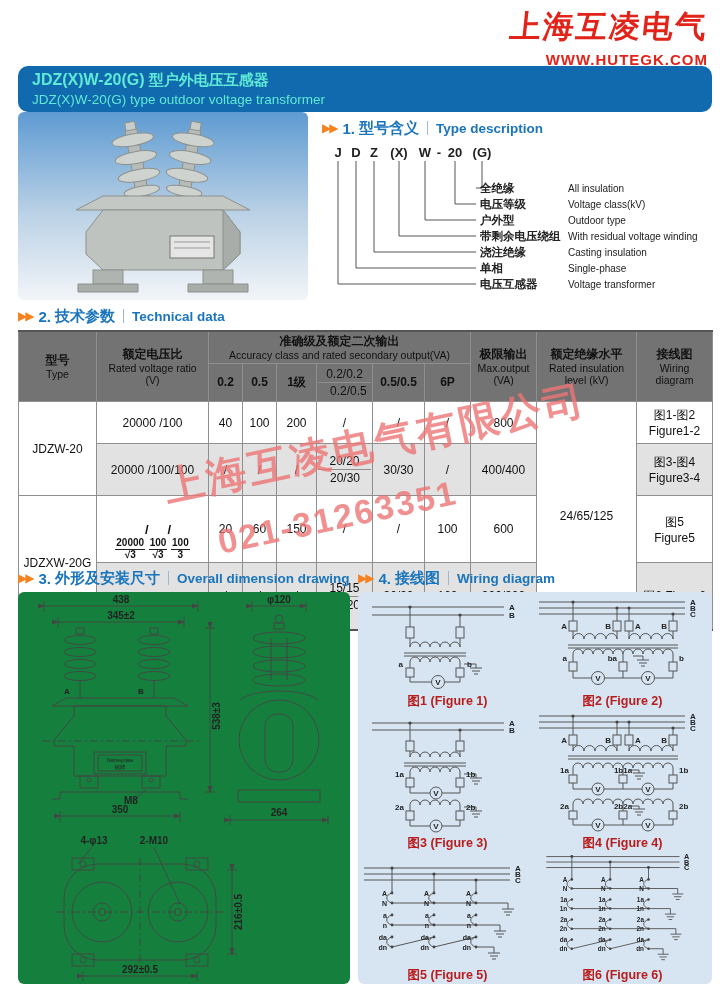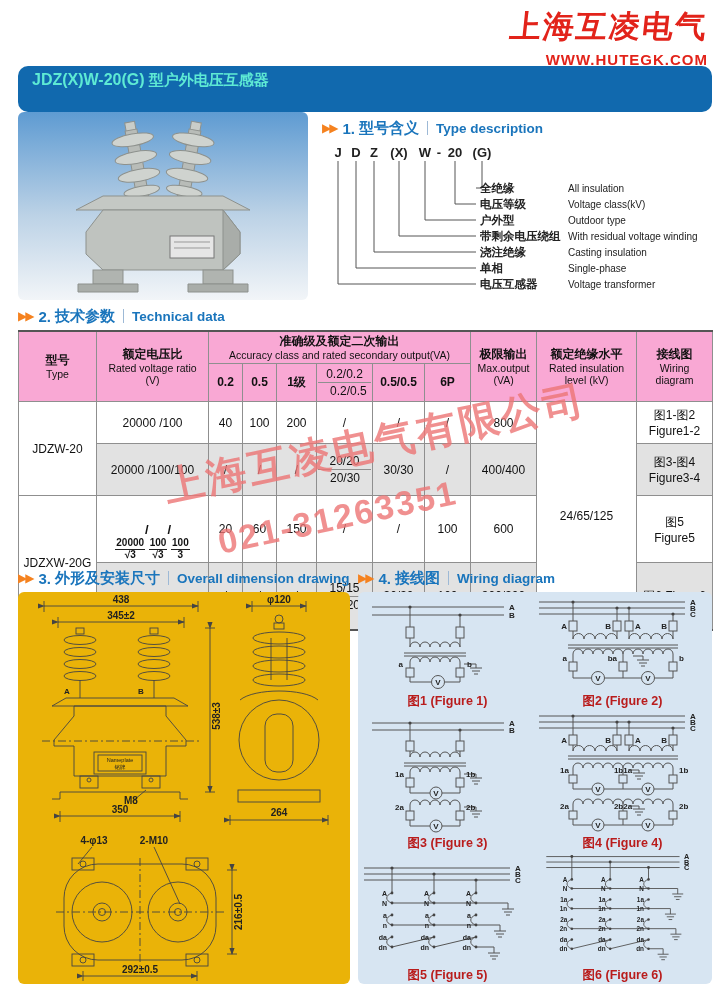--- a/index.html
+++ b/index.html
@@ -30,21 +30,21 @@
   .photo-panel{position:absolute;left:18px;top:112px;width:290px;height:188px;border-radius:6px;overflow:hidden;}
   .typedesc{position:absolute;left:322px;top:118px;width:392px;}
   .typedesc svg{margin-top:6px;}
 
   
   .table-wrap{position:absolute;left:18px;top:330px;width:694px;}
   table.tech{width:100%;border-collapse:collapse;table-layout:fixed;
              border-top:2px solid #555;border-bottom:2px solid #555;}
   table.tech th,table.tech td{border:1px solid #8f8f8f;text-align:center;vertical-align:middle;
              padding:2px 1px;font-size:12px;color:#111;}
-  table.tech thead th{background:#f9a8d4;}
+  table.tech thead th{background:#737373;}
   .h-cn{font-weight:bold;font-size:12px;display:block;line-height:1.25;}
   .h-en{font-weight:normal;font-size:10.5px;display:block;line-height:1.15;}
   tr.gray{background:#e2e2e2;}
   td.white-cell{background:#fff;}
   .bold{font-weight:normal;}
   .stk{display:flex;flex-direction:column;}
   .stk .a{border-bottom:1px solid #8f8f8f;padding:1px 0;}
   .stk .b{padding:1px 12px;}
   td.nopad{padding:0;}
   .frac{display:inline-block;vertical-align:middle;text-align:center;line-height:1.05;
@@ -57,21 +57,21 @@
   .wm{position:absolute;pointer-events:none;font-weight:bold;white-space:nowrap;
       color:rgba(236,116,116,0.8);transform:rotate(-12deg);}
   .wm1{left:142px;top:86px;font-size:40px;letter-spacing:3px;}
   .wm2{left:198px;top:168px;font-size:34px;letter-spacing:2px;}
 
   .s2-head{position:absolute;left:18px;top:306px;}
   .s3-head{position:absolute;left:18px;top:568px;}
   .s4-head{position:absolute;left:358px;top:568px;}
 
   
-  .panel-left{position:absolute;left:18px;top:592px;width:332px;height:392px;background:#eab308;
+  .panel-left{position:absolute;left:18px;top:592px;width:332px;height:392px;background:#15803d;
               border-radius:6px;box-sizing:border-box;padding:2px 0 0 6px;}
   .panel-right{position:absolute;left:358px;top:592px;width:354px;height:392px;background:#d7e5f2;
                border-radius:6px;box-sizing:border-box;display:grid;
                grid-template-columns:1fr 1fr;grid-template-rows:116px 142px 132px;padding:2px 2px;}
   .views-row{display:flex;}
   .fig{display:flex;flex-direction:column;align-items:center;justify-content:flex-end;}
   .fig .cap{font-weight:bold;font-size:12.5px;color:#b91c1c;margin-top:0px;}
 
   svg text{font-family:"Liberation Sans","DejaVu Sans",sans-serif;}
   .dimtxt{font-size:10px;font-weight:bold;fill:#222;}
@@ -86,20 +86,21 @@
   <div class="logo">
     <div class="logo-cn">上海互凌电气</div>
     <div class="logo-url">WWW.HUTEGK.COM</div>
   </div>
 
   <div class="title-bar">
     <div class="t1">
       <span class="model">JDZ(X)W-20(G)</span>
       <span>型户外电压互感器</span>
     </div>
+    <div class="t2">JDZ(X)W-20(G) type outdoor voltage transformer</div>
   </div>
 
   <div class="photo-panel">
     <svg width="290" height="188" viewBox="0 0 290 188">
       <defs>
         <linearGradient id="sky" x1="0" y1="0" x2="0" y2="1">
           <stop offset="0" stop-color="#5e9bd2"></stop>
             <stop offset="0.55" stop-color="#bcd2e6"></stop>
           <stop offset="1" stop-color="#f2f5f8"></stop>
         </linearGradient>

